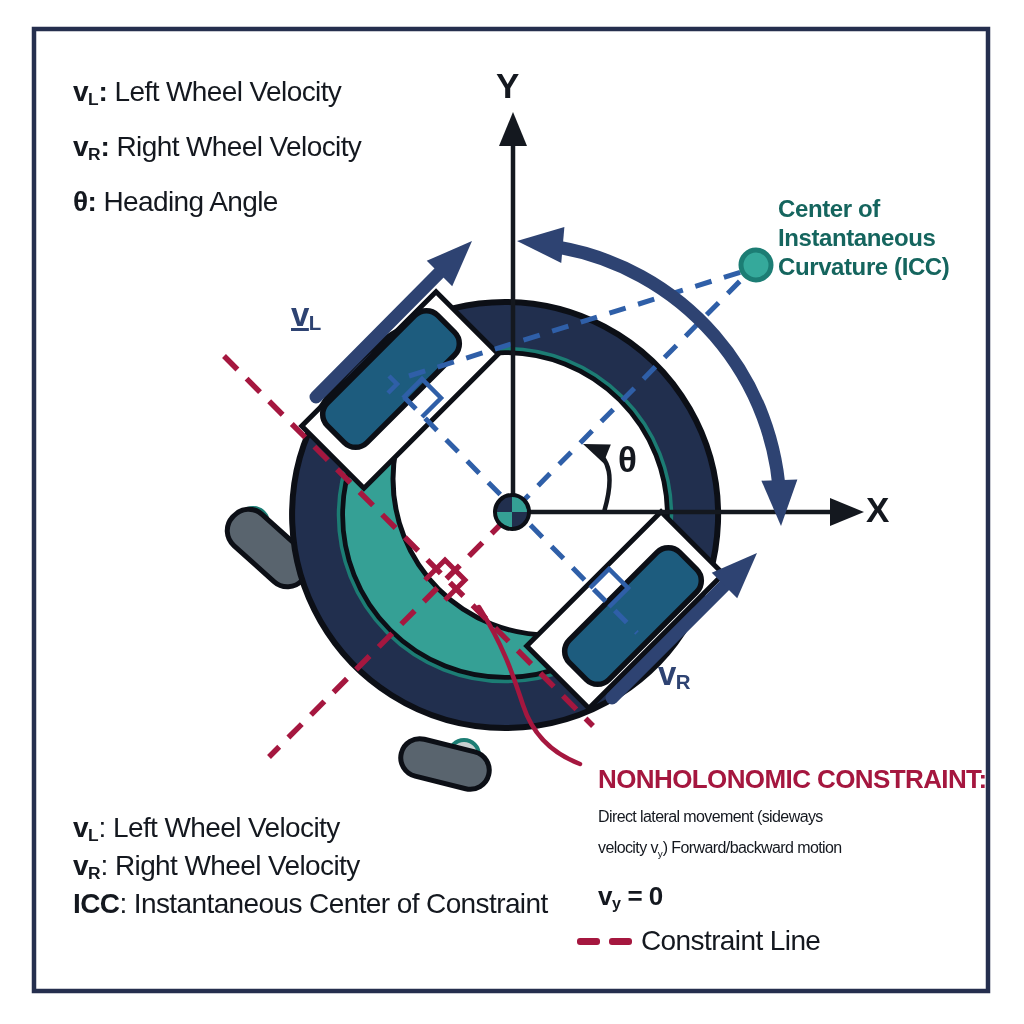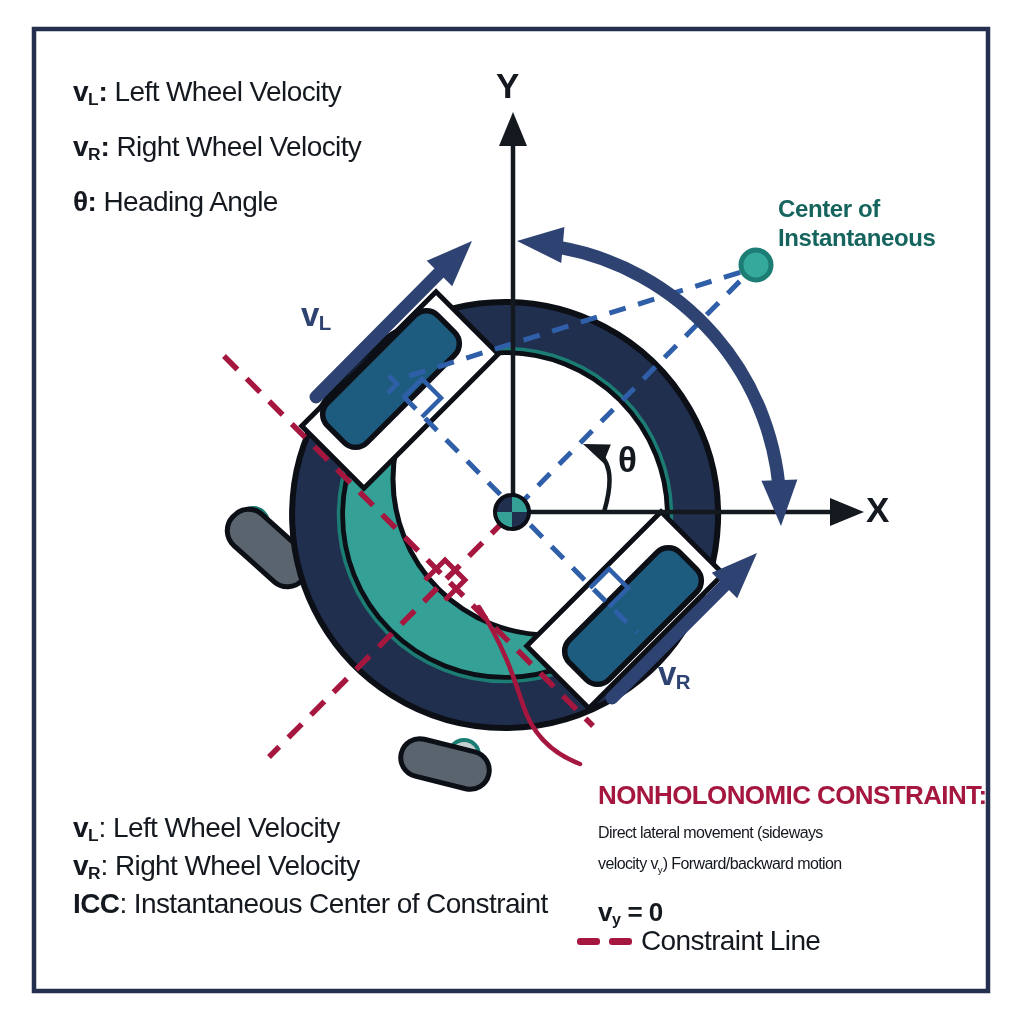--- a/index.html
+++ b/index.html
@@ -131,30 +131,31 @@
 
 <div class="txt lg" style="left:73px;top:76px;">
   <div class="row"><span class="sym">v</span><sub class="s">L</sub><span class="sym">:</span><span> Left Wheel Velocity</span></div>
   <div class="row"><span class="sym">v</span><sub class="s">R</sub><span class="sym">:</span><span> Right Wheel Velocity</span></div>
   <div class="row"><span class="sym">θ</span><span class="sym">:</span><span> Heading Angle</span></div>
 </div>
 
 <div class="txt icc-label" style="left:778px;top:194px;">
   <div>Center of</div>
   <div>Instantaneous</div>
+  <div>Curvature (ICC)</div>
 </div>
 
 <div class="txt axis-label" style="left:496px;top:66px;">Y</div>
 <div class="txt axis-label" style="left:866px;top:490px;">X</div>
 <div class="txt axis-label" style="left:618px;top:440px;">θ</div>
 
-<div class="txt vel-label" style="left:301px;top:296px;"><span>v</span><sub class="s">L</sub></div>
+<div class="txt vel-label" style="left:291px;top:296px;text-decoration:underline;"><span>v</span><sub class="s">L</sub></div>
 <div class="txt vel-label" style="left:658px;top:655px;"><span>v</span><sub class="s">R</sub></div>
 
-<div class="txt note" style="left:598px;top:780px;white-space:normal;">
+<div class="txt note" style="left:598px;top:764px;white-space:normal;">
   <div class="ttl">NONHOLONOMIC CONSTRAINT:</div>
   <div class="bl">Direct lateral movement (sideways</div>
   <div class="bl"><span>velocity v</span><sub class="s" style="font-weight:normal">y</sub><span>) Forward/backward motion</span></div>
   <div class="eq"><span>v</span><sub class="s">y</sub><span> = 0</span></div>
 </div>
 
 <div class="txt lg lg2" style="left:73px;top:812px;">
   <div class="row"><span class="sym">v</span><sub class="s">L</sub><span>: Left Wheel Velocity</span></div>
   <div class="row"><span class="sym">v</span><sub class="s">R</sub><span>: Right Wheel Velocity</span></div>
   <div class="row"><span class="sym">ICC</span><span>: Instantaneous Center of Constraint</span></div>

